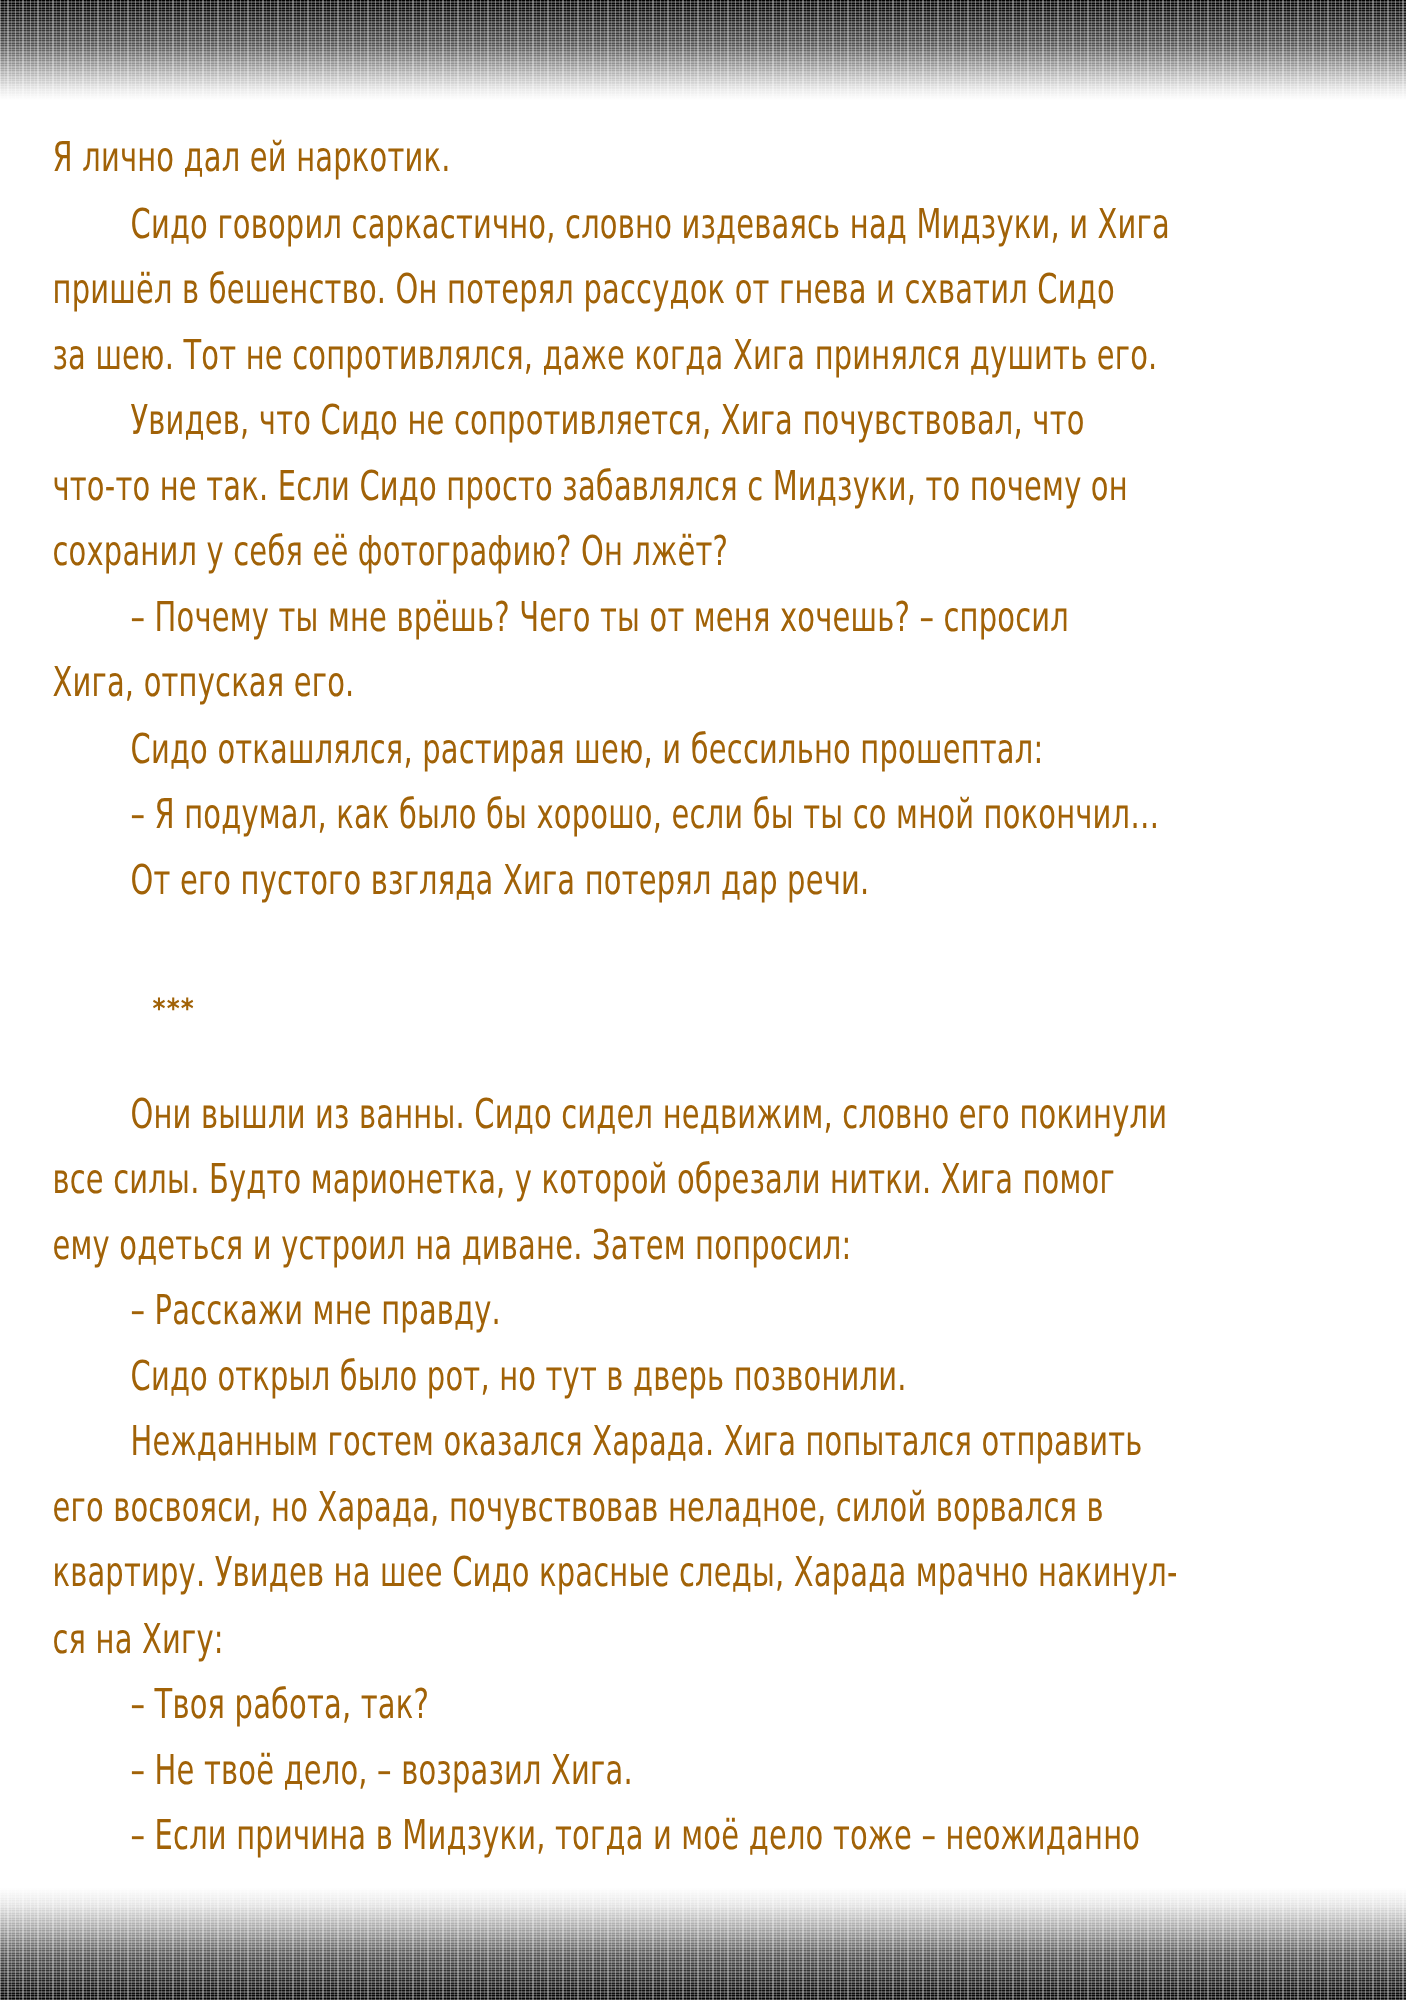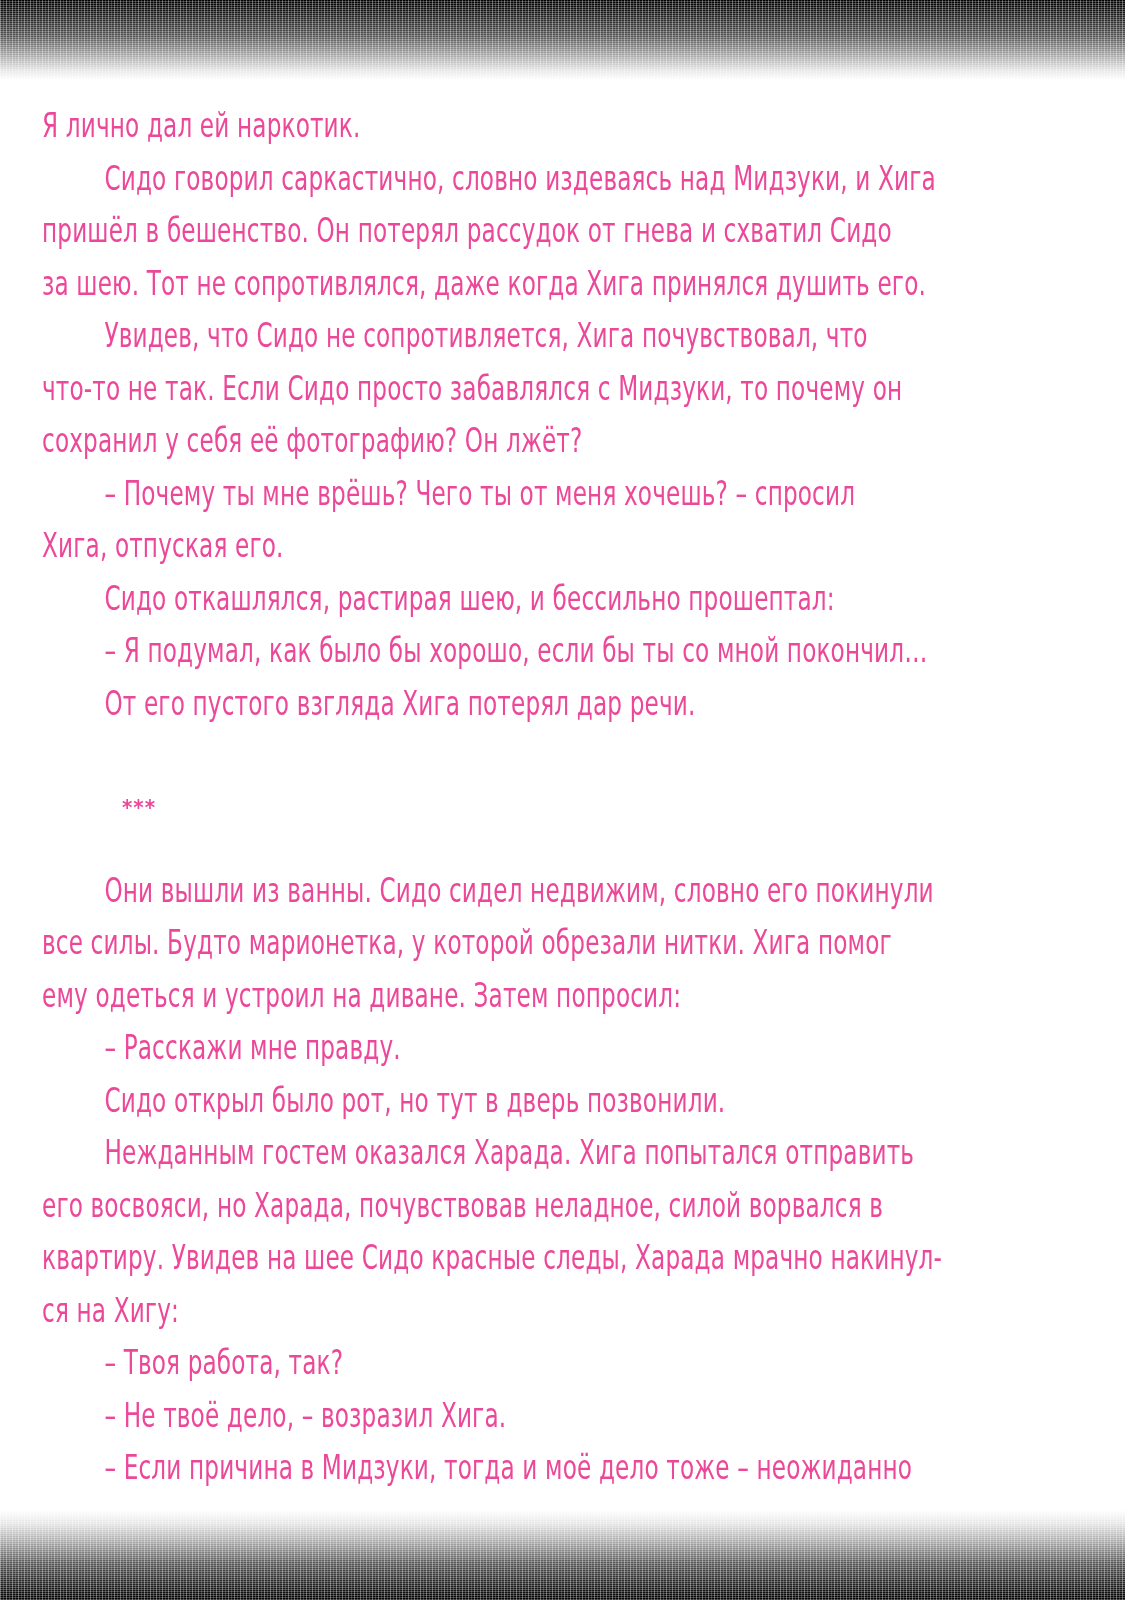--- a/index.html
+++ b/index.html
@@ -28,21 +28,21 @@
       background:
         repeating-linear-gradient(90deg, rgba(255,255,255,0.35) 0 1px, rgba(0,0,0,0) 1px 3px, rgba(255,255,255,0.2) 3px 4px, rgba(0,0,0,0) 4px 6px),
         repeating-linear-gradient(0deg, rgba(255,255,255,0.25) 0 1px, rgba(0,0,0,0) 1px 2px),
         linear-gradient(to top, #000 0%, #1e1e1e 15%, #555 40%, #aaa 65%, #e6e6e6 85%, #fff 100%);
     }
     .page-text {
       position: absolute;
       left: 42px;
       top: 100px;
       width: 1040px;
-      color: #ec4899;
+      color: #a16207;
     }
     .line {
       height: 52.5px;
       line-height: 52.5px;
       font-size: 33px;
       white-space: nowrap;
       transform: scaleX(0.78);
       transform-origin: left center;
       letter-spacing: 0.2px;
     }

